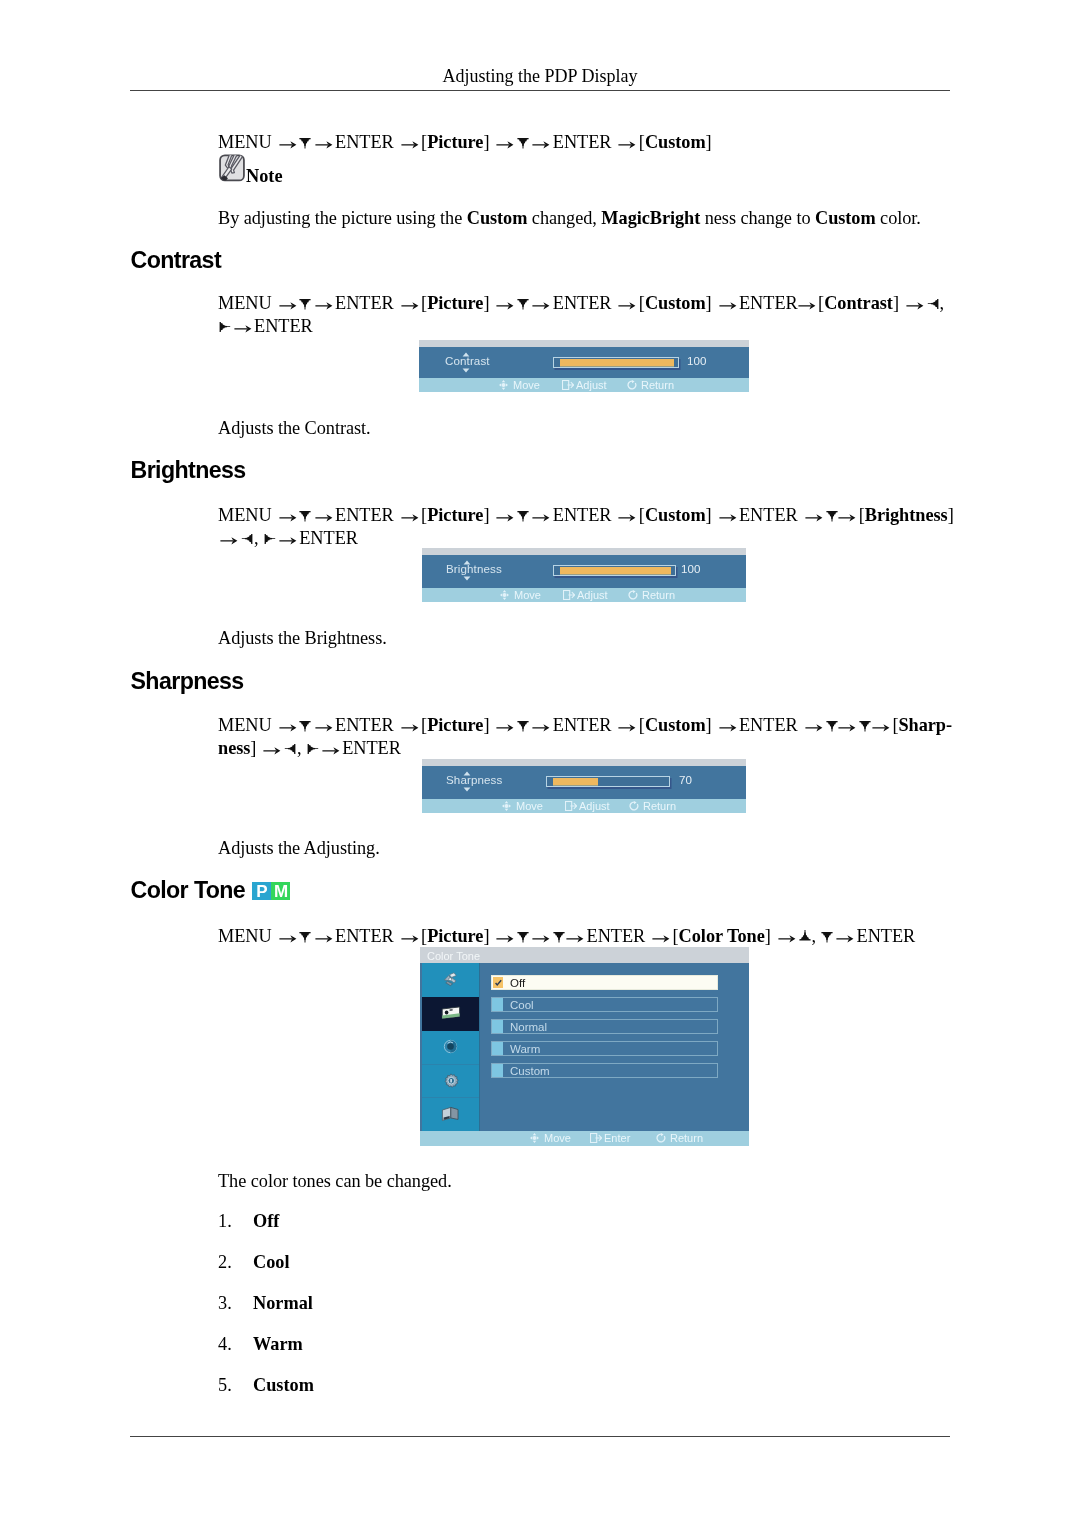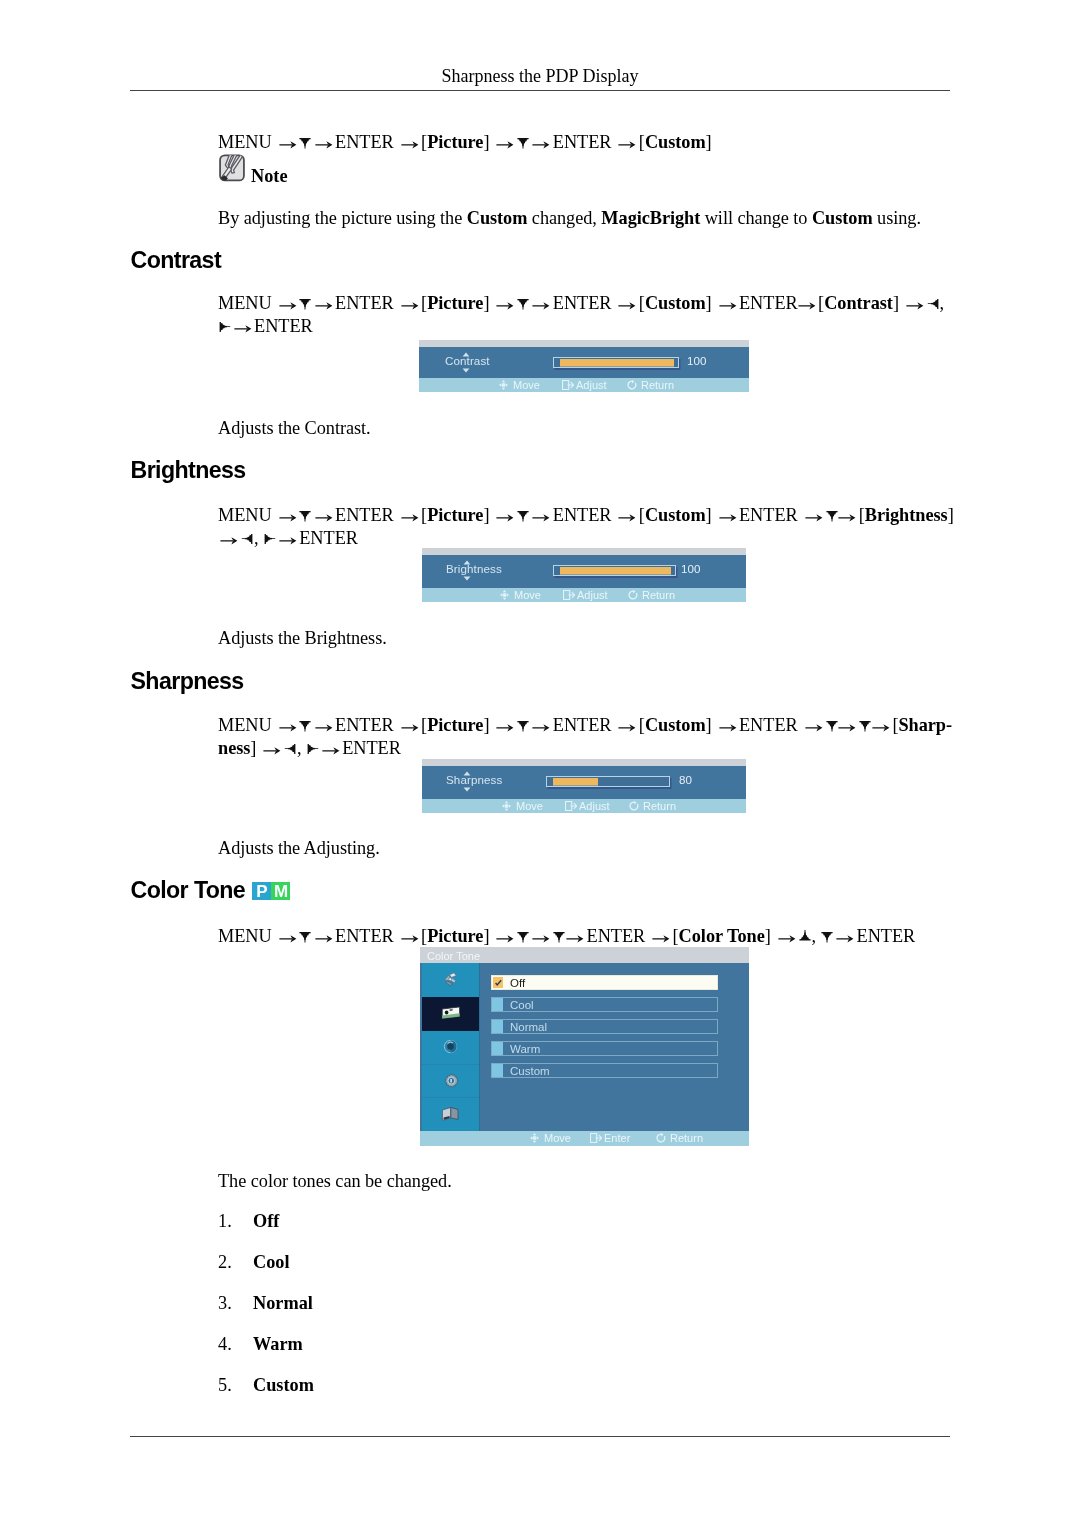--- a/index.html
+++ b/index.html
@@ -24,21 +24,21 @@
   .tri{display:inline-block;width:11px;height:14px;vertical-align:-1px;margin:0 1.8px 0 0.5px;}
   .tri svg{display:block;}
 
   .olrow{position:absolute;left:0;white-space:nowrap;}
   .olnum{font-size:18.3px;display:inline-block;width:35px;}
   .ollbl{font-size:18.3px;font-weight:bold;}
 
   
   .note-ico{display:inline-block;width:28px;height:29px;vertical-align:-8px;}
   .note-ico svg{display:block;}
-  .note-lbl{font-size:18.3px;font-weight:bold;padding-left:5px;position:relative;top:8px;}
+  .note-lbl{font-size:18.3px;font-weight:bold;position:relative;top:8px;}
 
   
   .badge{display:inline-block;width:19px;height:18px;font-family:"Liberation Sans",sans-serif;
          font-weight:bold;font-size:17px;color:#fff;text-align:center;line-height:19px;
          vertical-align:1px;}
   .badge-gap{display:inline-block;width:7px;}
 
   
   .osd{position:absolute;font-family:"Liberation Sans",sans-serif;overflow:hidden;}
   .osd-top{position:absolute;left:0;top:0;background:#ccd2d8;}
@@ -69,21 +69,21 @@
   .optbox{position:absolute;left:0px;top:0px;width:11px;height:12.5px;background:#7ec6e2;}
   .opt.sel .optbox{background:#f6c367;left:1px;top:1px;width:10px;height:11px;}
   .optbox svg{display:block;margin:0 auto;}
   .optlbl{position:absolute;left:18px;top:0.5px;font-size:11.5px;color:#c3daea;}
   .opt.sel .optlbl{color:#1a1a1a;}
 </style>
 </head>
 <body>
 
 <div class="page">
-  <div class="abs run-head">Sharpness the PDP Display</div>
+  <div class="abs run-head">Adjusting the PDP Display</div>
   <div class="abs head-rule"></div>
 
   <div class="abs nav" style="left:218px;top:131px;width:760px;"><span>MENU</span> <span class="ar"><svg width="18" height="14" viewBox="0 0 18 14">
           <path d="M0.4 8.2 L13.0 8.2 L13.0 9.5 L0.4 9.5 Z M11.4 5.2 L17.4 8.85 L11.4 12.5 L12.3 10.6 L13.4 8.85 L12.3 7.1 Z" fill="#111"></path>
         </svg></span><span class="tri tri-d"><svg width="12" height="14" viewBox="0 0 12 14">
           <path d="M0.4 3.0 L11.6 3.0 L11.6 4.3 L9.9 4.5 L9.4 6.2 L8.3 6.5 L7.9 8.2 L7.0 8.5 L6.8 11.1 L6.5 11.3 L6.5 13.5 L5.5 13.5 L5.5 11.3 L5.2 11.1 L5.0 8.5 L4.1 8.2 L3.7 6.5 L2.6 6.2 L2.1 4.5 L0.4 4.3 Z" fill="#111"></path>
         </svg></span><span class="ar"><svg width="18" height="14" viewBox="0 0 18 14">
           <path d="M0.4 8.2 L13.0 8.2 L13.0 9.5 L0.4 9.5 Z M11.4 5.2 L17.4 8.85 L11.4 12.5 L12.3 10.6 L13.4 8.85 L12.3 7.1 Z" fill="#111"></path>
         </svg></span><span>ENTER</span> <span class="ar"><svg width="18" height="14" viewBox="0 0 18 14">
           <path d="M0.4 8.2 L13.0 8.2 L13.0 9.5 L0.4 9.5 Z M11.4 5.2 L17.4 8.85 L11.4 12.5 L12.3 10.6 L13.4 8.85 L12.3 7.1 Z" fill="#111"></path>
@@ -110,21 +110,21 @@
             <path d="M16.2 0.2 L18.7 0.4 L12.9 12.3 L14.6 15.0 L12.6 16.2 L10.2 12.6 Z"></path>
             <path d="M21.6 1.3 L23.6 3.0 L15.0 16.0 L15.8 18.5 L13.4 18.9 L12.0 15.4 Z"></path>
             <path d="M10.6 12.8 L13.2 15.0 L5.6 25.8 L3.0 23.8 Z"></path>
           </g>
           <g clip-path="url(#ncl)">
             <path d="M6.2 21.0 L9.6 23.8 L6.4 27.6 L2.4 27.6 L2.4 24.0 Z" fill="#2b2b31"></path>
           </g>
         </svg></span><span class="note-lbl">Note</span>
   </div>
 
-  <div class="abs para" style="left:218px;top:207px;width:760px;"><span>By adjusting the picture using the </span><b>Custom</b><span> changed, </span><b>MagicBright</b><span> will change to </span><b>Custom</b><span> using.</span></div>
+  <div class="abs para" style="left:218px;top:207px;width:760px;"><span>By adjusting the picture using the </span><b>Custom</b><span> changed, </span><b>MagicBright</b><span> ness change to </span><b>Custom</b><span> color.</span></div>
 
   <div class="abs h2" style="top:247px;">Contrast</div>
   <div class="abs nav" style="left:218px;top:292px;width:735px;"><span>MENU</span> <span class="ar"><svg width="18" height="14" viewBox="0 0 18 14">
           <path d="M0.4 8.2 L13.0 8.2 L13.0 9.5 L0.4 9.5 Z M11.4 5.2 L17.4 8.85 L11.4 12.5 L12.3 10.6 L13.4 8.85 L12.3 7.1 Z" fill="#111"></path>
         </svg></span><span class="tri tri-d"><svg width="12" height="14" viewBox="0 0 12 14">
           <path d="M0.4 3.0 L11.6 3.0 L11.6 4.3 L9.9 4.5 L9.4 6.2 L8.3 6.5 L7.9 8.2 L7.0 8.5 L6.8 11.1 L6.5 11.3 L6.5 13.5 L5.5 13.5 L5.5 11.3 L5.2 11.1 L5.0 8.5 L4.1 8.2 L3.7 6.5 L2.6 6.2 L2.1 4.5 L0.4 4.3 Z" fill="#111"></path>
         </svg></span><span class="ar"><svg width="18" height="14" viewBox="0 0 18 14">
           <path d="M0.4 8.2 L13.0 8.2 L13.0 9.5 L0.4 9.5 Z M11.4 5.2 L17.4 8.85 L11.4 12.5 L12.3 10.6 L13.4 8.85 L12.3 7.1 Z" fill="#111"></path>
         </svg></span><span>ENTER</span> <span class="ar"><svg width="18" height="14" viewBox="0 0 18 14">
           <path d="M0.4 8.2 L13.0 8.2 L13.0 9.5 L0.4 9.5 Z M11.4 5.2 L17.4 8.85 L11.4 12.5 L12.3 10.6 L13.4 8.85 L12.3 7.1 Z" fill="#111"></path>
@@ -321,21 +321,21 @@
           </svg>
         </span>
         <span class="nudge" style="left: 41px; top: 20.5px;">
           <svg width="8" height="5" viewBox="0 0 8 5">
             <path d="M4 4.6 L0.6 0.4 L7.4 0.4 Z" fill="#cfe2ee"></path>
           </svg>
         </span>
         <div class="trk" style="left: 124px; top: 10px; width: 124px; height: 11px;">
           <div class="fill" style="left: 6px; top: 1px; height: 7px; width: 44.8px;"></div>
         </div>
-        <span class="osd-val" style="left: 257px; top: 7px; font-size: 11.6px;">80</span>
+        <span class="osd-val" style="left: 257px; top: 7px; font-size: 11.6px;">70</span>
       </div>
       <div class="osd-foot" style="top:40px;height:14px;width:100%">
         <span class="hint-ico" style="left: 80px; top: 2px;">
           <svg width="9" height="10" viewBox="0 0 9 10">
             <path d="M4.5 0 L6.2 2.3 L2.8 2.3 Z M4.5 10 L2.8 7.7 L6.2 7.7 Z M0 5 L2.3 3.3 L2.3 6.7 Z M9 5 L6.7 6.7 L6.7 3.3 Z" fill="#e2f2f9"></path>
             <circle cx="4.5" cy="5" r="1.9" fill="#e2f2f9"></circle>
           </svg>
         </span>
         <span class="hint" style="left: 94px; top: 0.5px;">Move</span>
         <span class="hint-ico" style="left: 143px; top: 2px;">

